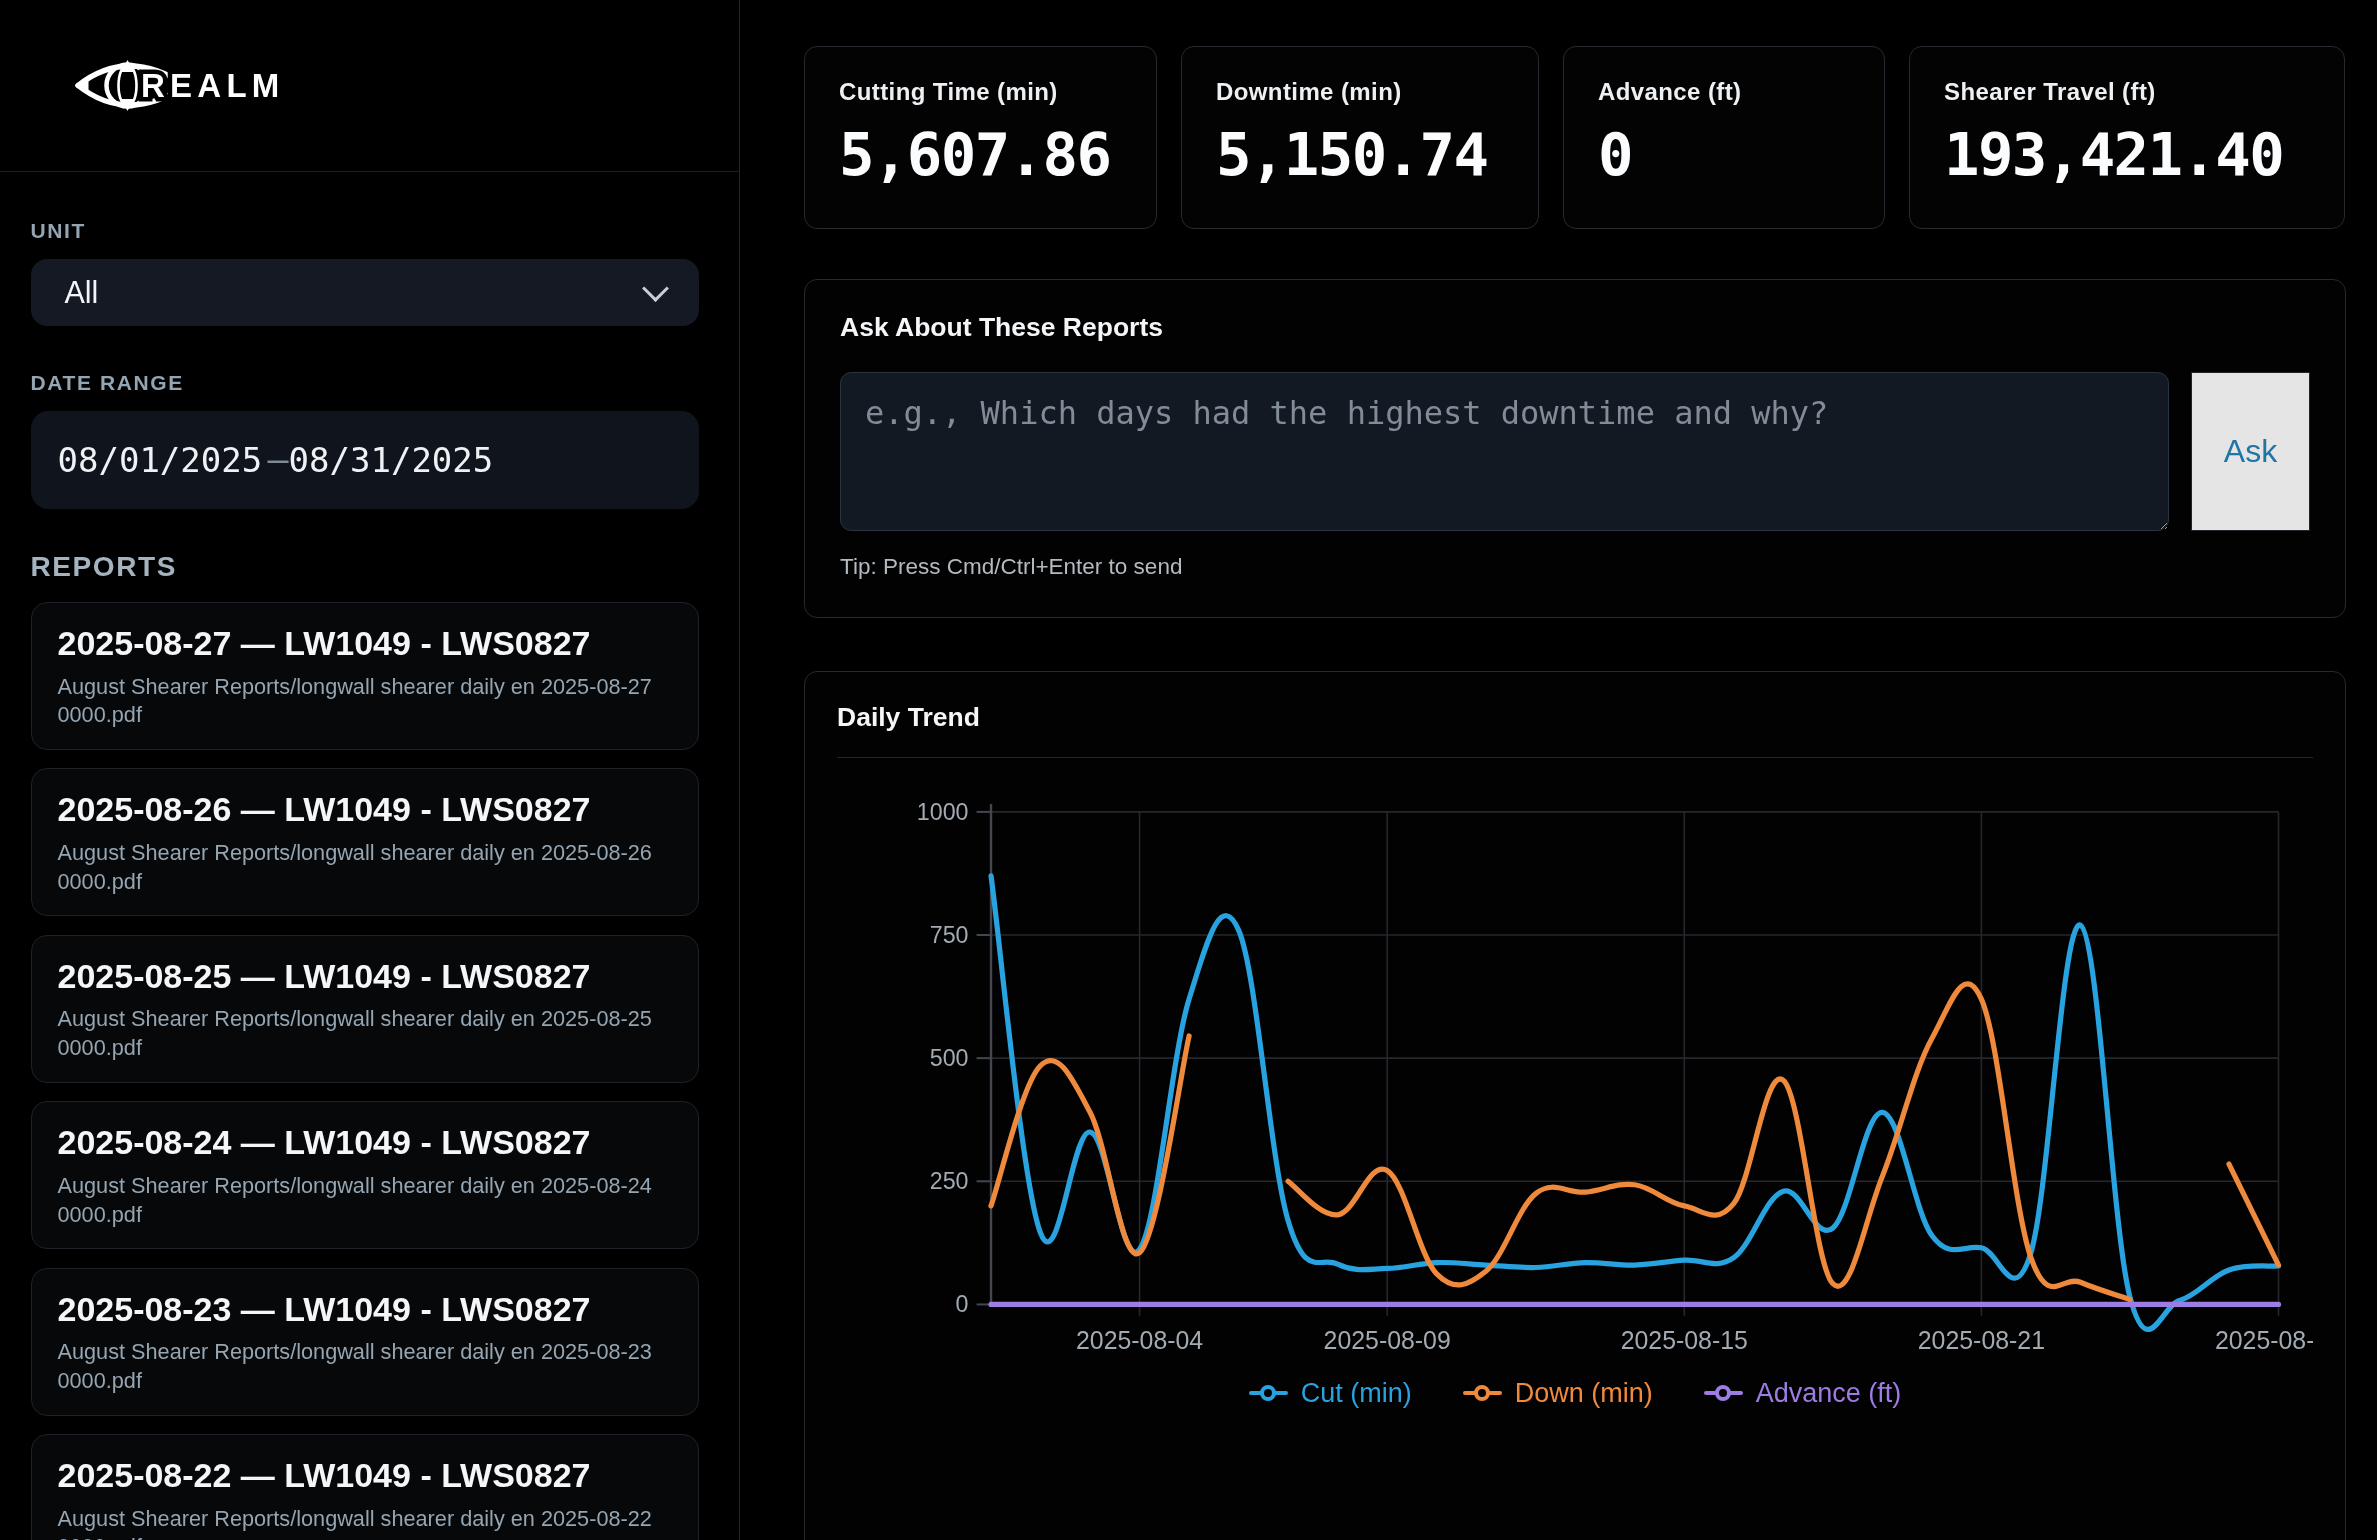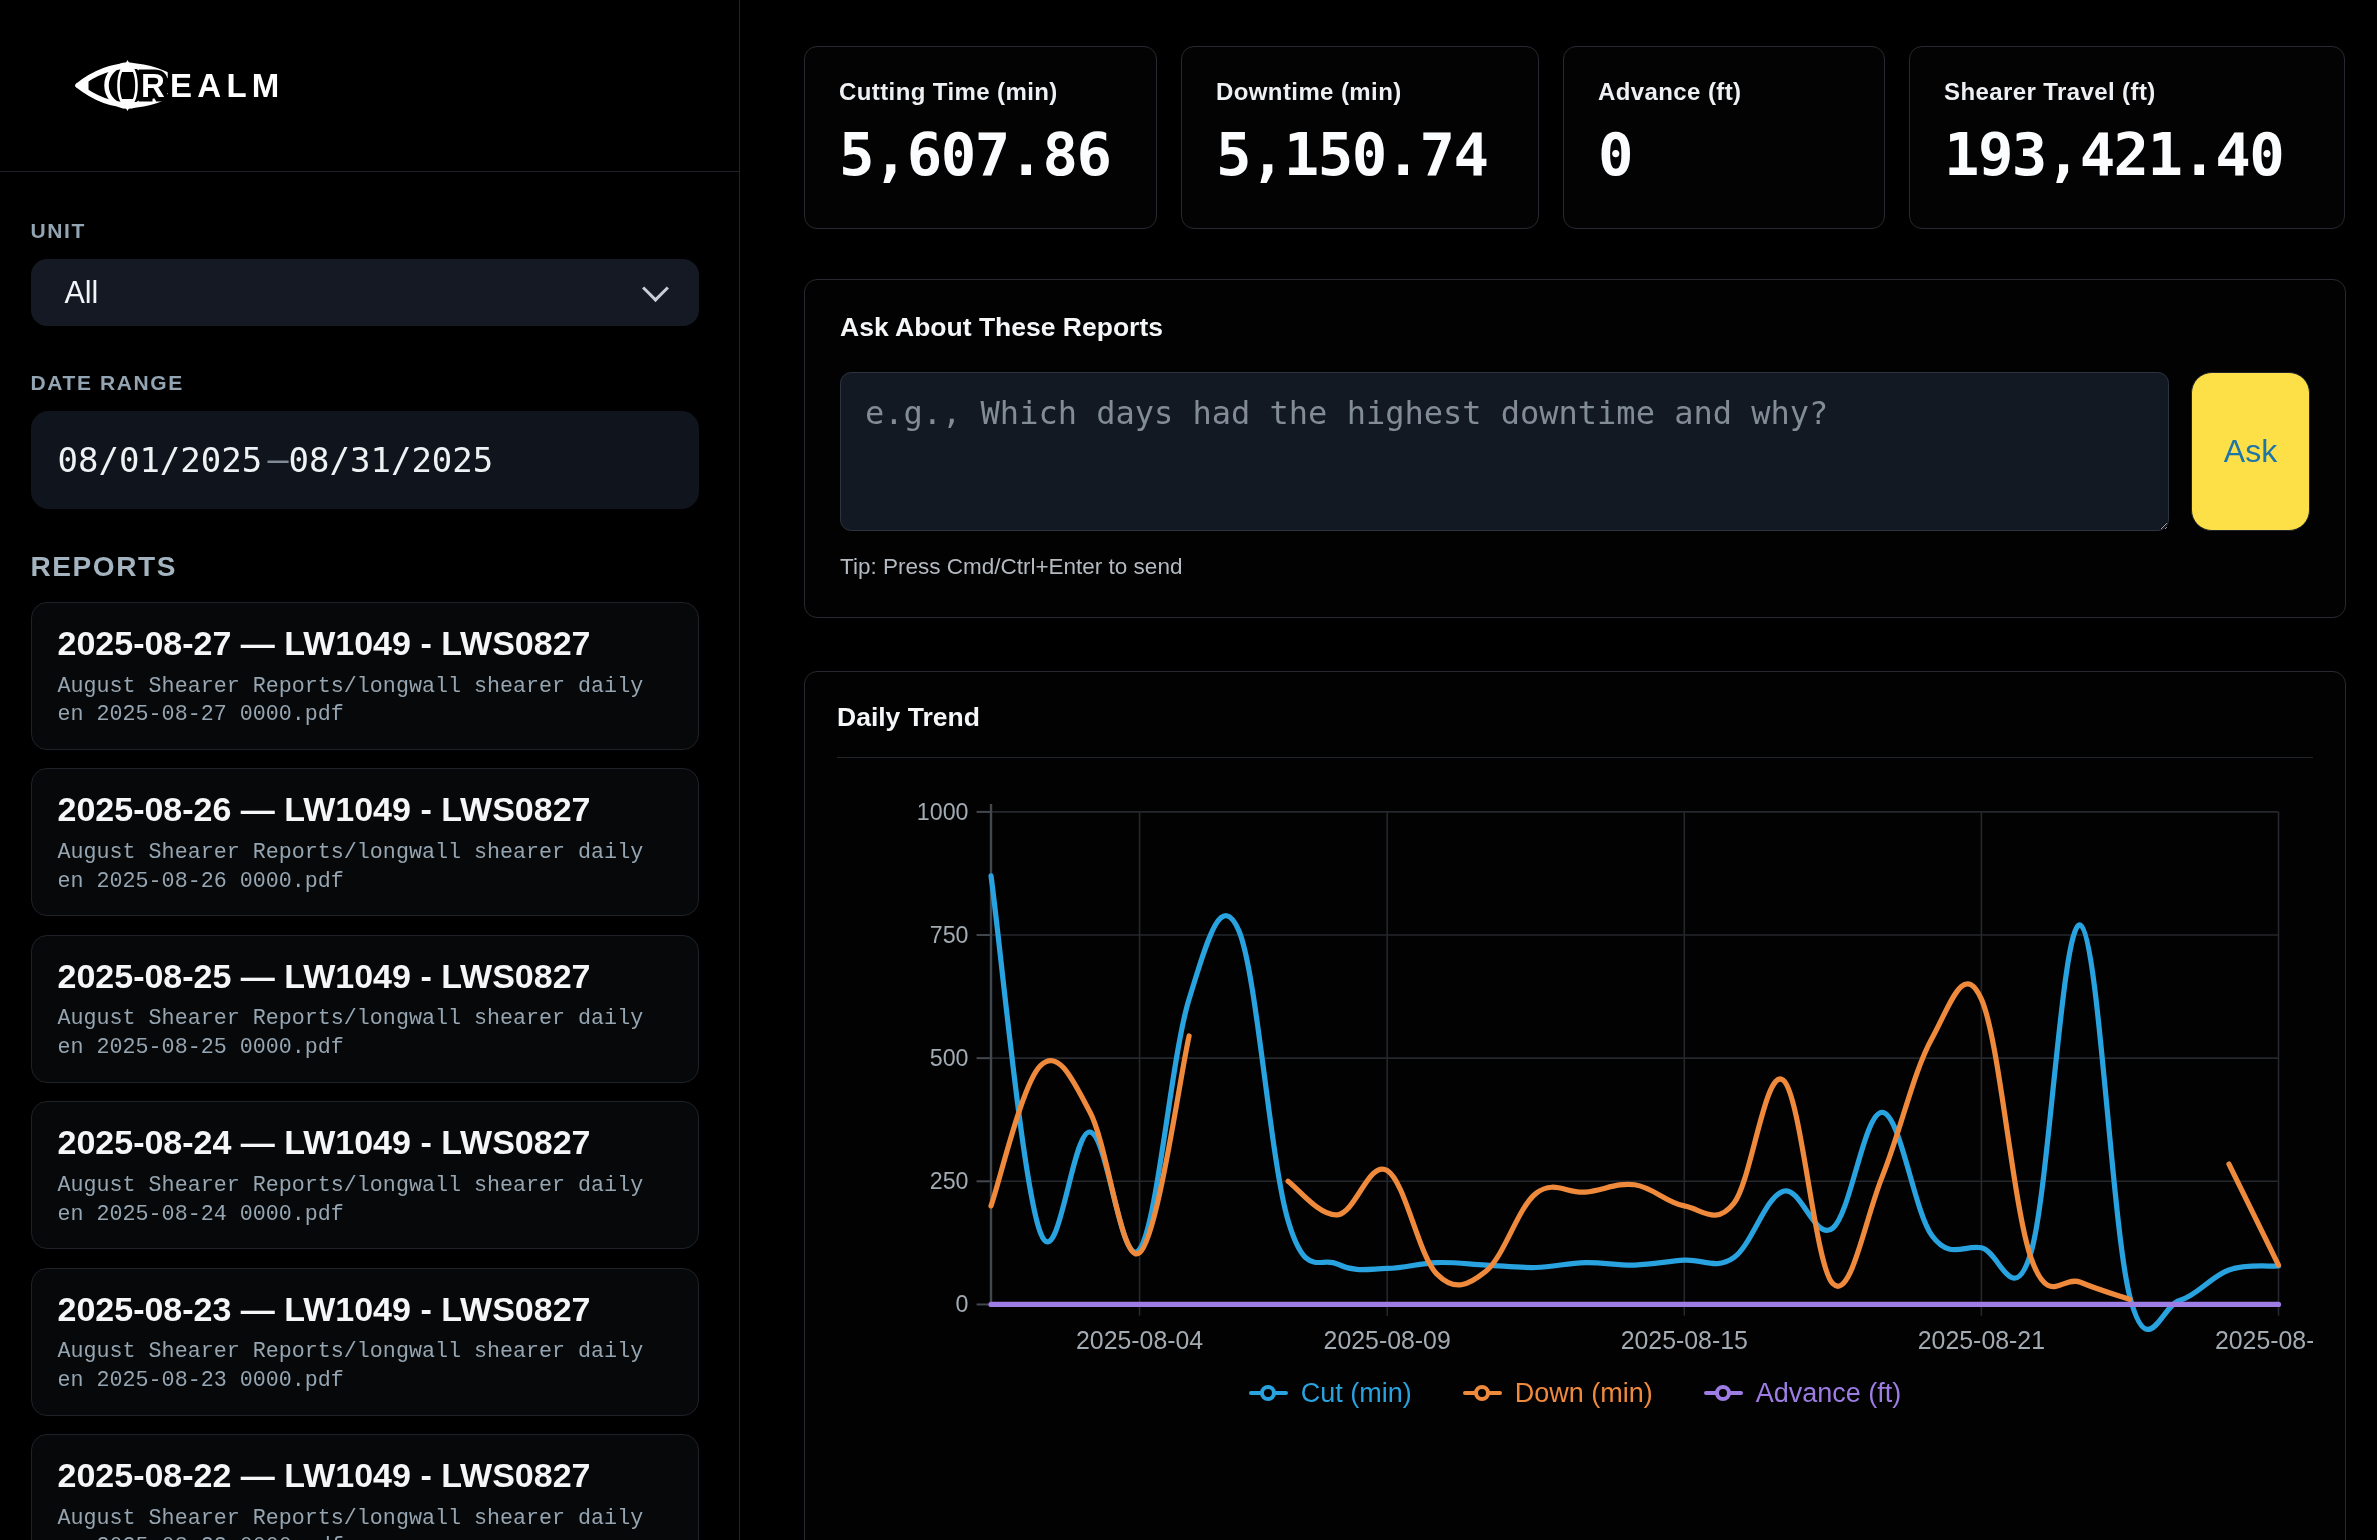--- a/index.html
+++ b/index.html
@@ -18,36 +18,36 @@
   .mt{margin-top:45px;}
   .select{margin-top:16px;height:67px;background:#141923;border-radius:16px;display:flex;align-items:center;justify-content:space-between;padding:0 34px;font-size:30.5px;color:#f2f5f8;cursor:pointer;}
   .chevron{width:16px;height:16px;border-right:3.2px solid #c9ced6;border-bottom:3.2px solid #c9ced6;transform:rotate(45deg);margin-top:-8px;}
   .date-box{margin-top:16px;height:98px;background:#10151d;border-radius:17.6px;display:flex;align-items:center;padding:0 27px;}
   .date-input{width:210px;background:transparent;border:none;outline:none;color:#eef2f5;font-family:"DejaVu Sans Mono",monospace;font-size:34px;padding:0;white-space:nowrap;overflow:hidden;}
   .date-dash{color:#7f8a94;font-size:35px;font-family:"DejaVu Sans Mono",monospace;}
   .reports-label{margin-top:42px;font-size:28px;font-weight:700;letter-spacing:1.6px;color:#a3b4c0;}
   .reports-list{margin-top:19px;}
   .report-card{height:148px;box-sizing:border-box;border:1.6px solid #1e2127;background:#07080a;border-radius:16px;padding:21px 26px;margin-bottom:18.4px;overflow:hidden;cursor:pointer;}
   .report-title{font-size:34px;font-weight:700;color:#f4f6f8;white-space:nowrap;}
-  .report-sub{margin-top:9.6px;font-size:21.7px;line-height:1.33;color:#95a5b1;font-family:Liberation Mono, monospace;}
+  .report-sub{margin-top:9.6px;font-size:21.7px;line-height:1.33;color:#95a5b1;}
 
   
   .main{flex:1;box-sizing:border-box;padding:46px 32px 0 64px;background:#000;}
   .stats{display:grid;grid-template-columns:353px 358px 322px 436px;gap:24px;}
   .stat-card{height:183px;box-sizing:border-box;border:1.6px solid #26292f;border-radius:13px;background:#030304;padding:30.5px 34px;}
   .stat-label{font-size:24px;font-weight:700;color:#eef1f4;letter-spacing:0.4px;}
   .stat-value{margin-top:14.4px;font-size:59px;font-weight:700;font-family:"DejaVu Sans Mono",monospace;color:#fbfcfd;letter-spacing:-1.6px;}
 
   .panel{border:1.6px solid #26292f;border-radius:13px;background:#020203;box-sizing:border-box;}
   .panel h2{margin:0;font-size:26.5px;font-weight:700;color:#f4f6f8;}
   .ask{margin-top:50px;padding:32px 35px 37px;}
   .ask-row{margin-top:29px;display:flex;gap:22.5px;}
   .ask-row textarea{flex:1;height:159px;box-sizing:border-box;background:#131922;border:1.6px solid #2b3440;border-radius:11.2px;padding:21px 24px;font-family:"DejaVu Sans Mono",monospace;font-size:32px;color:#e7edf3;resize:vertical;outline:none;}
   .ask-row textarea::placeholder{color:#828c96;}
-  .ask-btn{width:119px;flex:0 0 119px;background:#fde047;border:1.6px solid #22262c;border-radius:21px;color:#1d75a8;font-size:32px;font-family:"Liberation Sans",sans-serif;cursor:pointer;}
+  .ask-btn{width:119px;flex:0 0 119px;background:#e5e5e5;border:1.6px solid #22262c;border-radius:1px;color:#1d75a8;font-size:32px;font-family:"Liberation Sans",sans-serif;cursor:pointer;}
   .tip{margin-top:22.5px;font-size:22.5px;color:#b3bac1;}
 
   .chart-panel{margin-top:53px;padding:30.5px 32px;height:898px;}
   .divider{margin-top:24px;border-top:1.6px solid #20242b;}
   #trend-chart{display:block;margin-top:24px;width:1476px;height:578px;}
   .legend{margin-top:17.6px;display:flex;justify-content:center;align-items:center;gap:51px;}
   .legend-item{display:flex;align-items:center;gap:13px;cursor:pointer;}
   .legend-icon{position:relative;width:39px;height:16px;display:inline-block;}
   .legend-icon .line{position:absolute;left:0;top:5.6px;width:39px;height:4.8px;border-radius:2.4px;}
   .legend-icon .ring{position:absolute;left:11.2px;top:0;width:8px;height:8px;border:4px solid;border-radius:50%;background:#000;box-sizing:content-box;}

